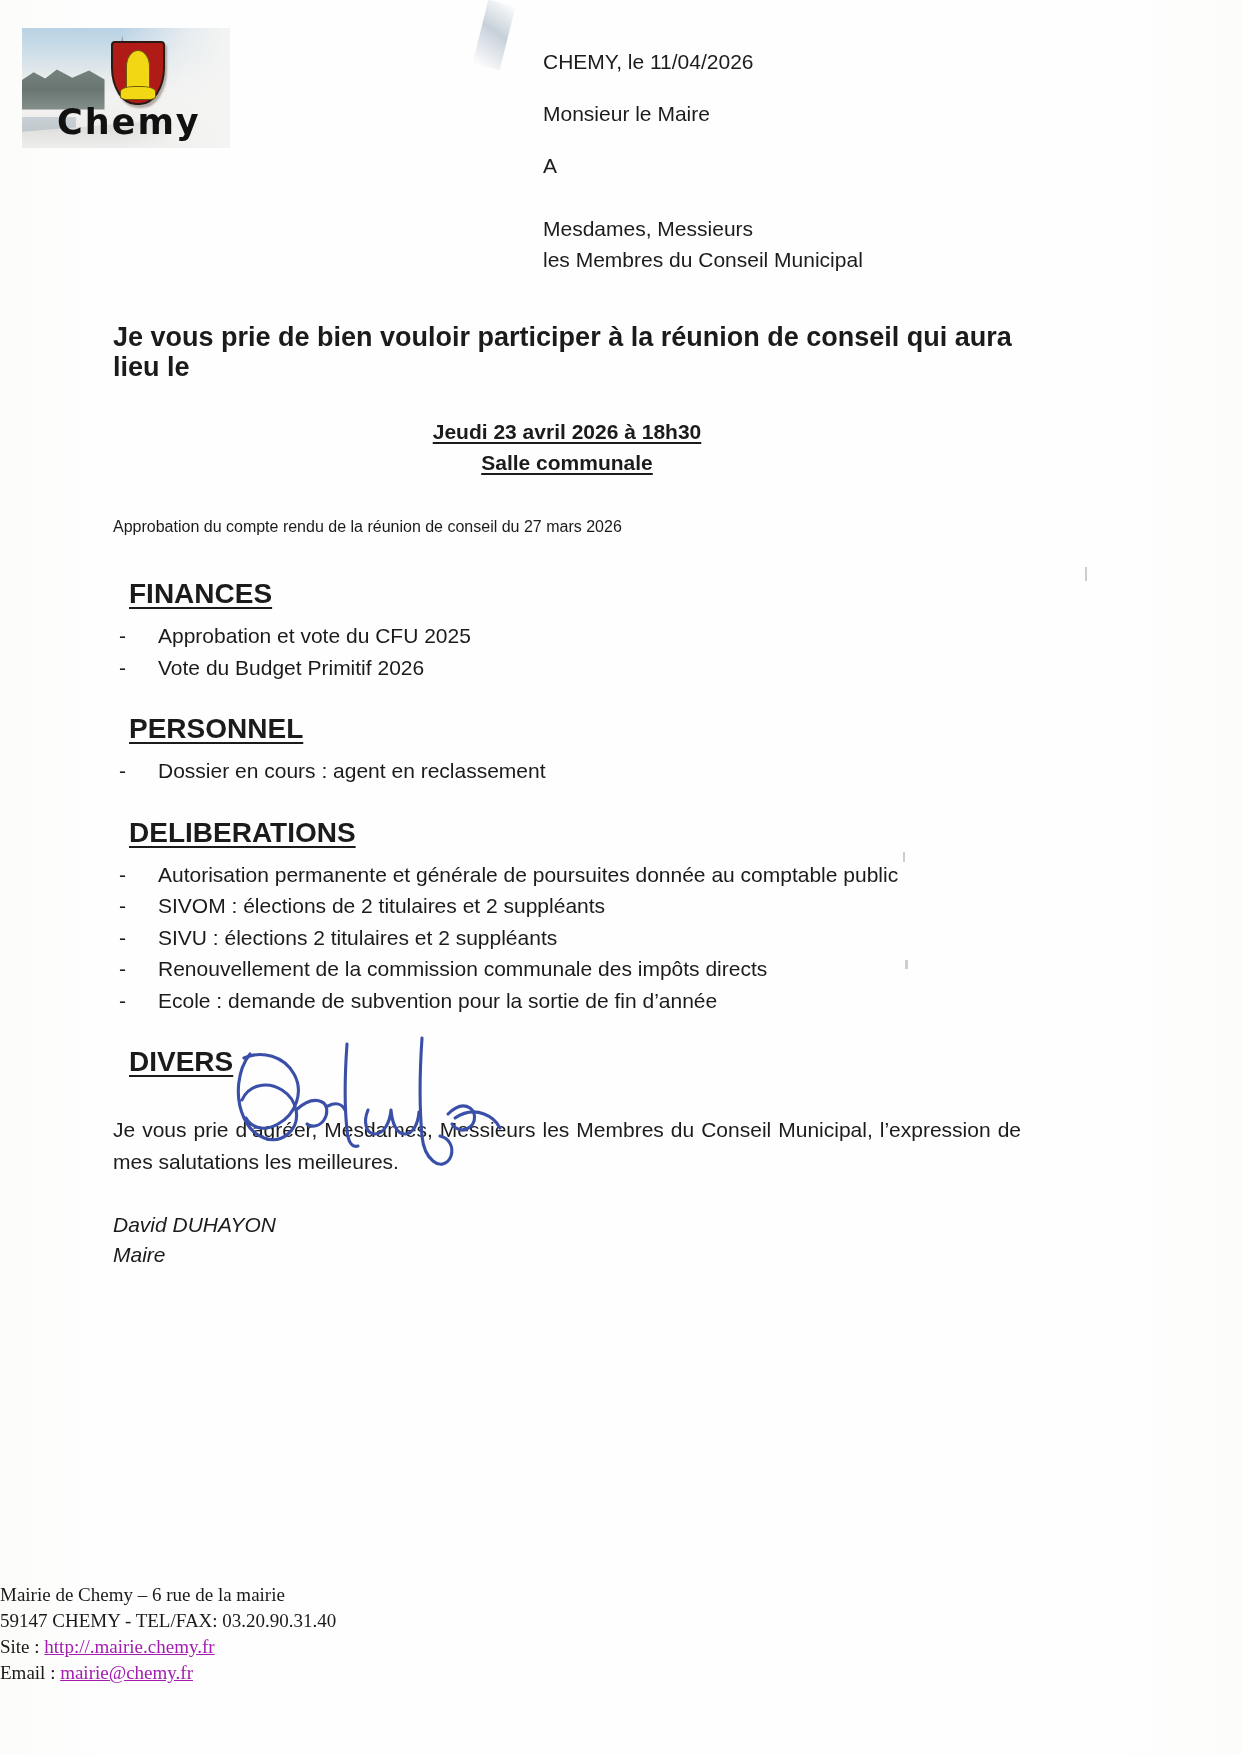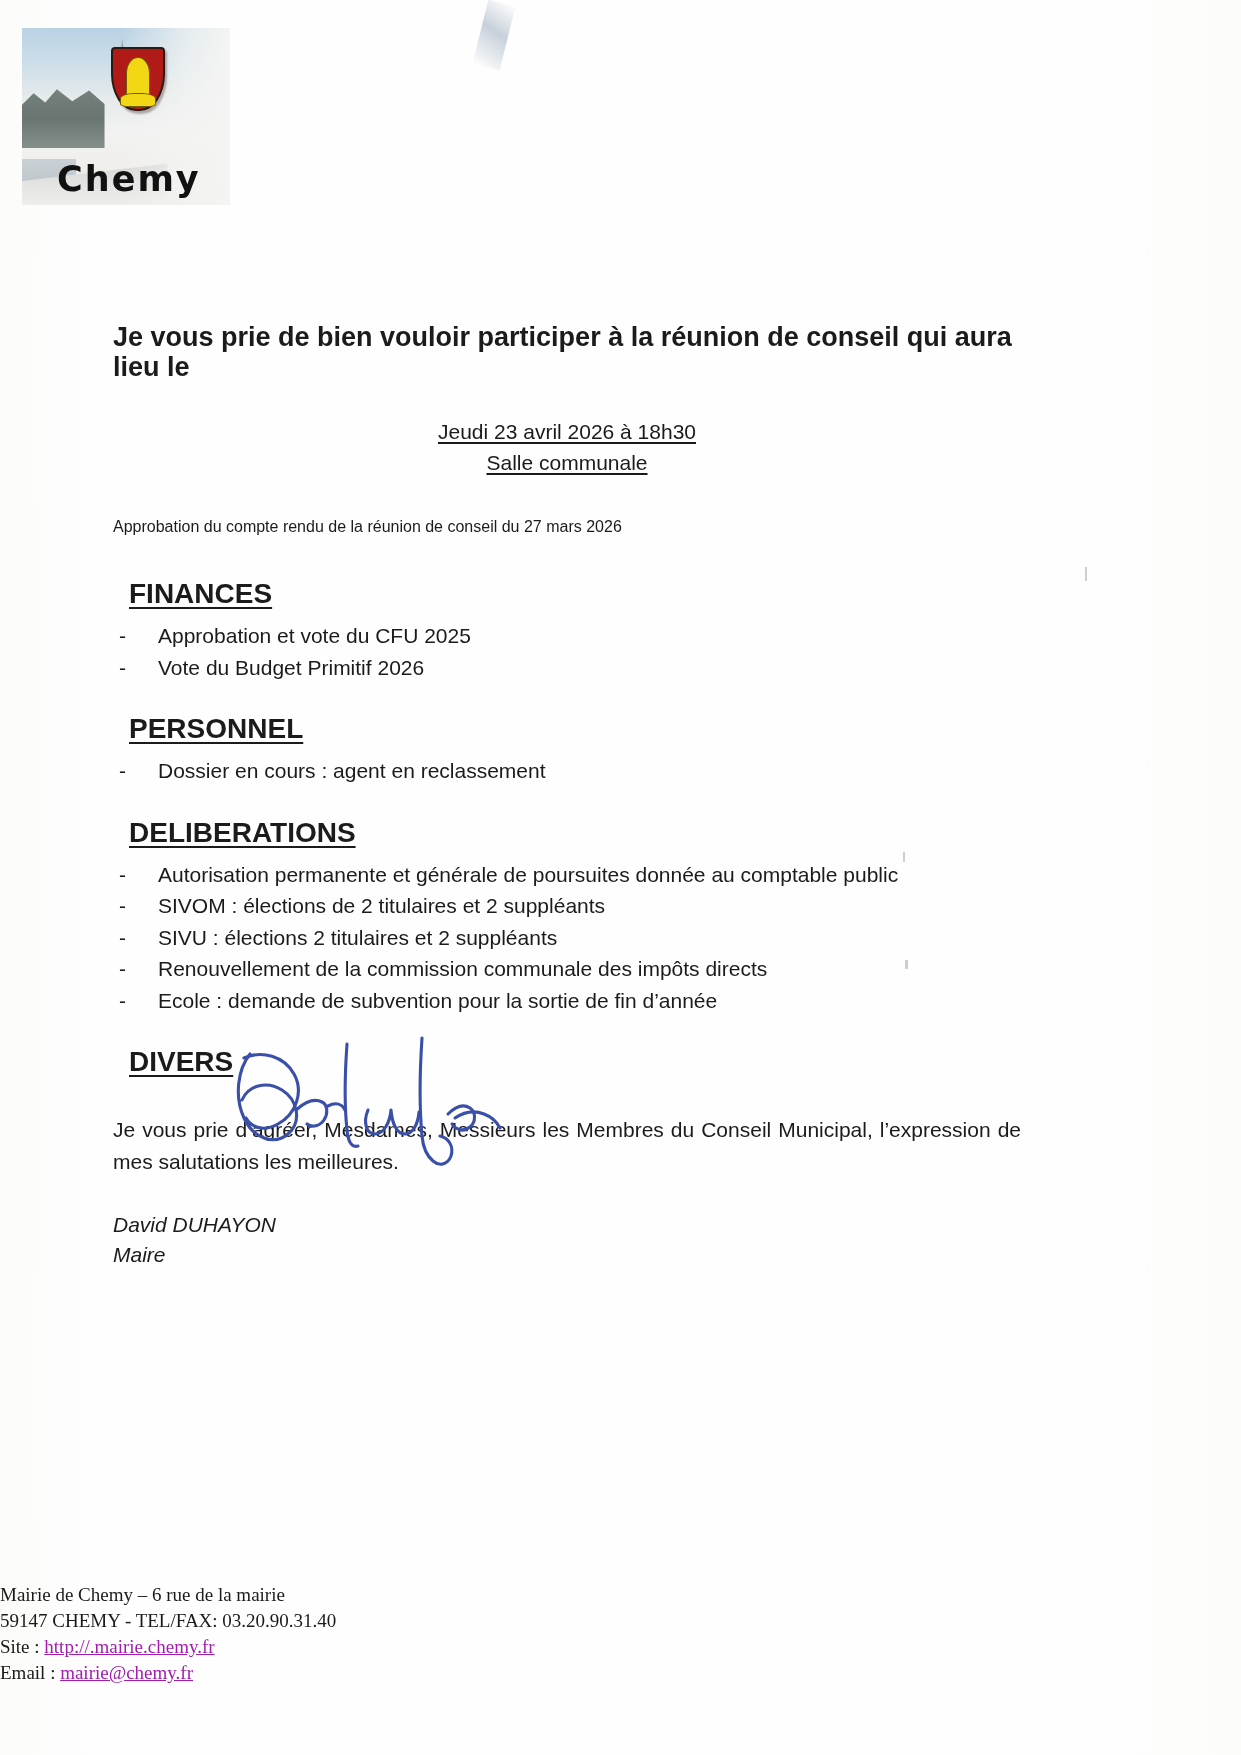--- a/index.html
+++ b/index.html
@@ -31,21 +31,21 @@
       linear-gradient(90deg, rgba(250,250,248,0.65) 0%, rgba(255,255,255,0) 8%),
       linear-gradient(270deg, rgba(250,250,247,0.55) 0%, rgba(255,255,255,0) 10%);
   }
 
   
   .letterhead {
     position: absolute;
     left: 22px;
     top: 28px;
     width: 208px;
-    height: 177px;
+    height: 120px;
     overflow: hidden;
   }
   .logo-photo {
     position: absolute;
     inset: 0;
     background:
       
       linear-gradient(180deg, #b9d2e4 0%, #cfdfe9 22%, #e7ebec 40%, #f2f2f1 60%, #eceae6 100%);
   }
   .logo-photo .roofs {
@@ -181,21 +181,21 @@
     width: 908px;
   }
   .intro-line {
     font-size: 27px;
     line-height: 30px;
     margin: 0 0 34px 0;
     font-weight: bold;
   }
   .meeting {
     text-align: center;
-    font-weight: normal;
+    font-weight: bold;
     font-size: 21px;
     line-height: 31px;
     margin: 0 0 34px 0;
   }
   .meeting span {
     text-decoration: underline;
     text-underline-offset: 3px;
   }
   .approval {
     font-size: 16px;
@@ -292,20 +292,27 @@
       <div class="haze"></div>
     </div>
     <div class="shield">
       <div class="blazon">
         <div class="figure"></div>
       </div>
     </div>
     <div class="logo-word">Chemy</div>
   </div>
 
+  <div class="address-block">
+    <div>CHEMY, le 11/04/2026</div>
+    <div>Monsieur le Maire</div>
+    <div>A</div>
+    <div class="tight" style="margin-top:21px;">Mesdames, Messieurs</div>
+    <div class="tight">les Membres du Conseil Municipal</div>
+  </div>
 
   <div class="body-area">
 
     <p class="intro-line">Je vous prie de bien vouloir participer à la réunion de conseil qui aura lieu le</p>
 
     <div class="meeting">
       <div><span>Jeudi 23 avril 2026 à 18h30</span></div>
       <div><span>Salle communale</span></div>
     </div>
 

